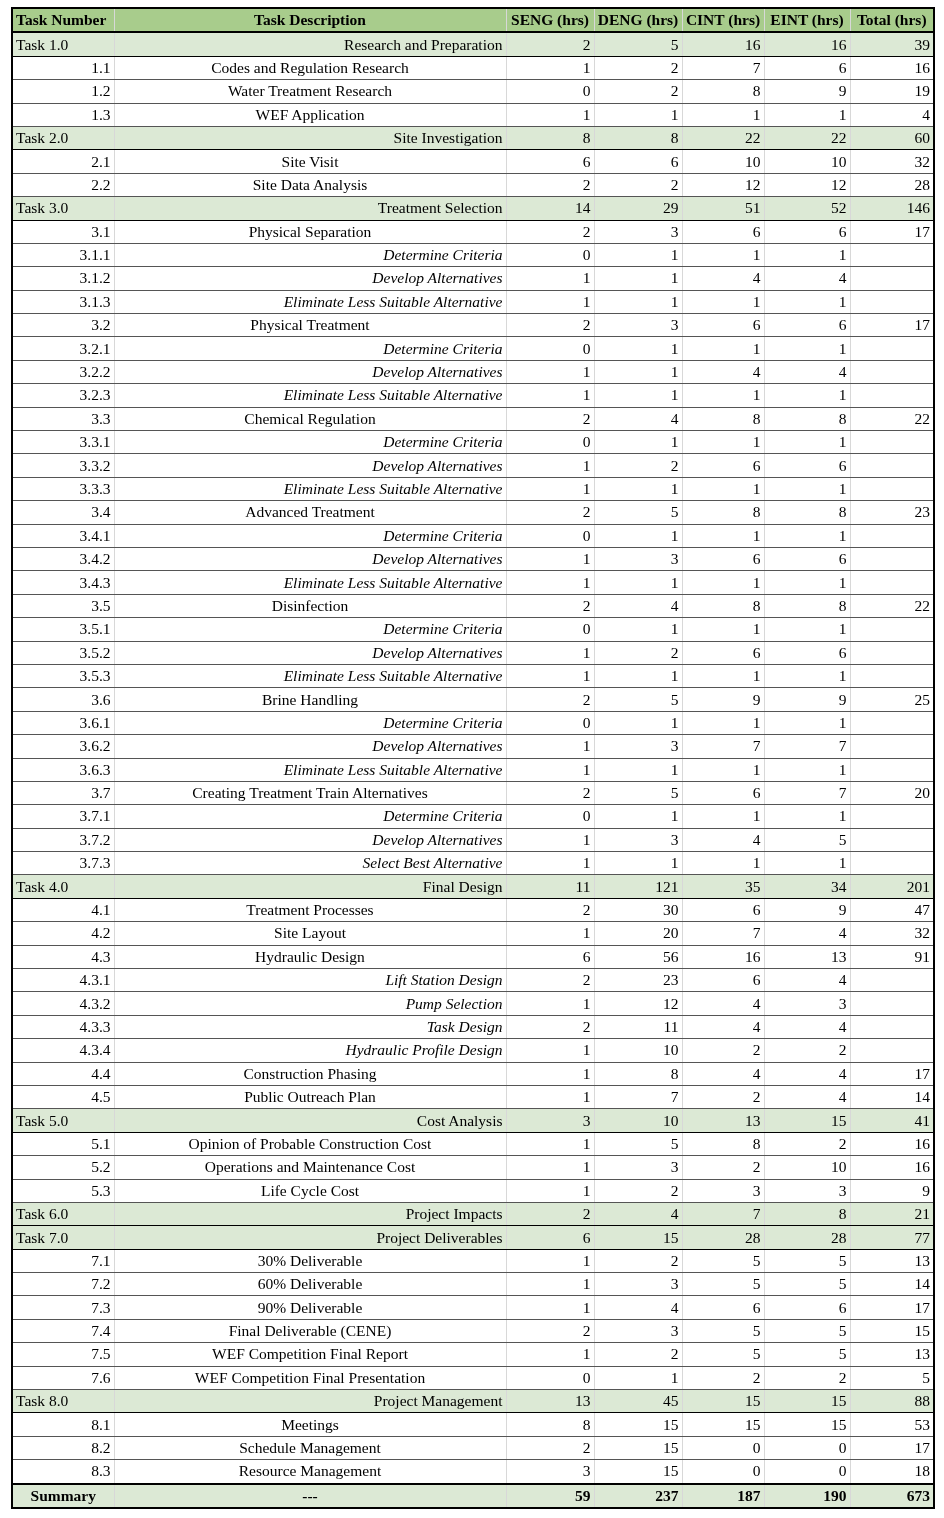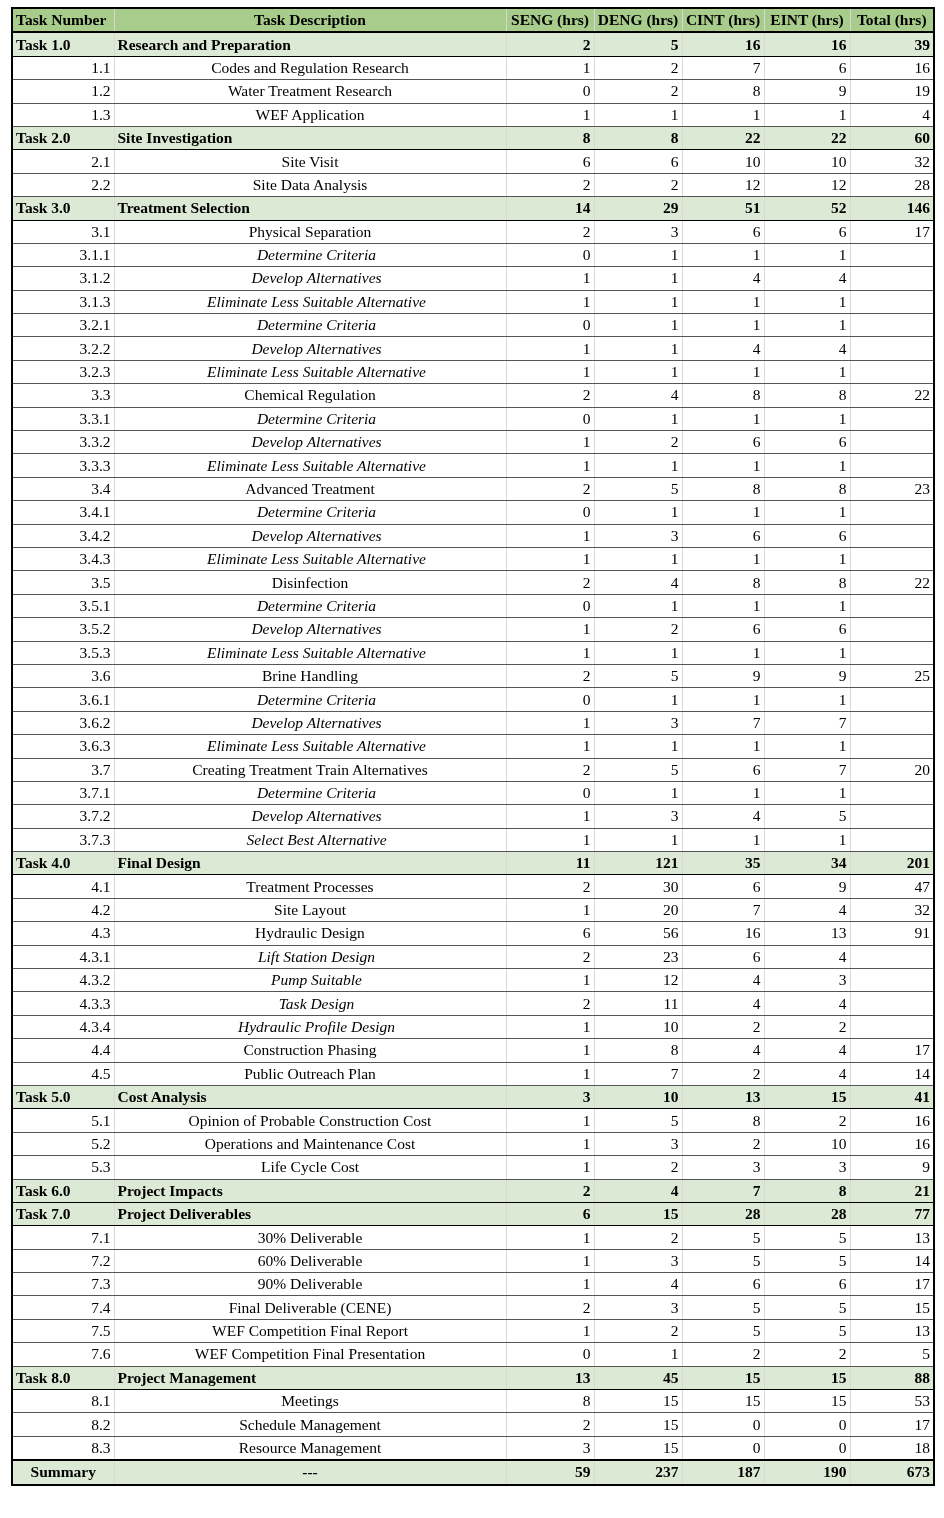--- a/index.html
+++ b/index.html
@@ -5,28 +5,28 @@
   html, body { margin: 0; padding: 0; background: #ffffff; }
   body { width: 944px; height: 1518px; position: relative; font-family: "Liberation Serif", serif; color: #000; }
   #wrap { position: absolute; left: 11px; top: 7px; width: 922px; }
   table { border-collapse: collapse; width: 922px; table-layout: fixed; border: 2px solid #000; }
   col.c0 { width: 102px; } col.c1 { width: 392px; } col.c2 { width: 88px; } col.c3 { width: 88px; }
   col.c4 { width: 82px; } col.c5 { width: 86px; } col.c6 { width: 84px; }
   td, th { height: 22.4px; padding: 0 3px; font-size: 15.5px; line-height: 22px; white-space: nowrap; overflow: hidden;
            border-left: 1px solid #d8d8d8; border-right: 1px solid #d8d8d8; border-bottom: 1px solid #000; }
   thead th { background: #a8cc8c; font-weight: bold; text-align: center; border-bottom: 2px solid #000; }
   thead th:first-child { text-align: left; }
-  tr.task td { background: #dce9d5; font-weight: bold; }
+  tr.task td { background: #dce9d5; font-weight: normal; }
   tr.task td.num { text-align: left; }
   tr.sub td, tr.subsub td { background: #ffffff; }
   td.num { text-align: right; }
   td.val { text-align: right; }
   tr.sub td.desc { text-align: center; }
-  tr.subsub td.desc { text-align: center; font-style: italic; padding-left: 16px; }
-  tr.task td.desc { text-align: left; }
+  tr.subsub td.desc { text-align: right; font-style: italic; padding-left: 16px; }
+  tr.task td.desc { text-align: right; }
   tr.subsub td, tr.sub td { border-bottom: 1.5px solid #555; }
   tr.summary td { background: #dce9d5; font-weight: bold; border-top: 2px solid #000; }
   tr.summary td.num { text-align: center; }
   tr.summary td.desc { text-align: center; }
 </style>
 </head>
 <body>
 
 <div id="wrap">
   <table>
@@ -152,20 +152,29 @@
         </tr>
         <tr class="subsub">
           <td class="num">3.1.3</td>
           <td class="desc">Eliminate Less Suitable Alternative</td>
           <td class="val">1</td>
           <td class="val">1</td>
           <td class="val">1</td>
           <td class="val">1</td>
           <td class="val"></td>
         </tr>
+        <tr class="sub">
+          <td class="num">3.2</td>
+          <td class="desc">Physical Treatment</td>
+          <td class="val">2</td>
+          <td class="val">3</td>
+          <td class="val">6</td>
+          <td class="val">6</td>
+          <td class="val">17</td>
+        </tr>
         <tr class="subsub">
           <td class="num">3.2.1</td>
           <td class="desc">Determine Criteria</td>
           <td class="val">0</td>
           <td class="val">1</td>
           <td class="val">1</td>
           <td class="val">1</td>
           <td class="val"></td>
         </tr>
         <tr class="subsub">
@@ -406,21 +415,21 @@
           <td class="num">4.3.1</td>
           <td class="desc">Lift Station Design</td>
           <td class="val">2</td>
           <td class="val">23</td>
           <td class="val">6</td>
           <td class="val">4</td>
           <td class="val"></td>
         </tr>
         <tr class="subsub">
           <td class="num">4.3.2</td>
-          <td class="desc">Pump Suitable</td>
+          <td class="desc">Pump Selection</td>
           <td class="val">1</td>
           <td class="val">12</td>
           <td class="val">4</td>
           <td class="val">3</td>
           <td class="val"></td>
         </tr>
         <tr class="subsub">
           <td class="num">4.3.3</td>
           <td class="desc">Task Design</td>
           <td class="val">2</td>

